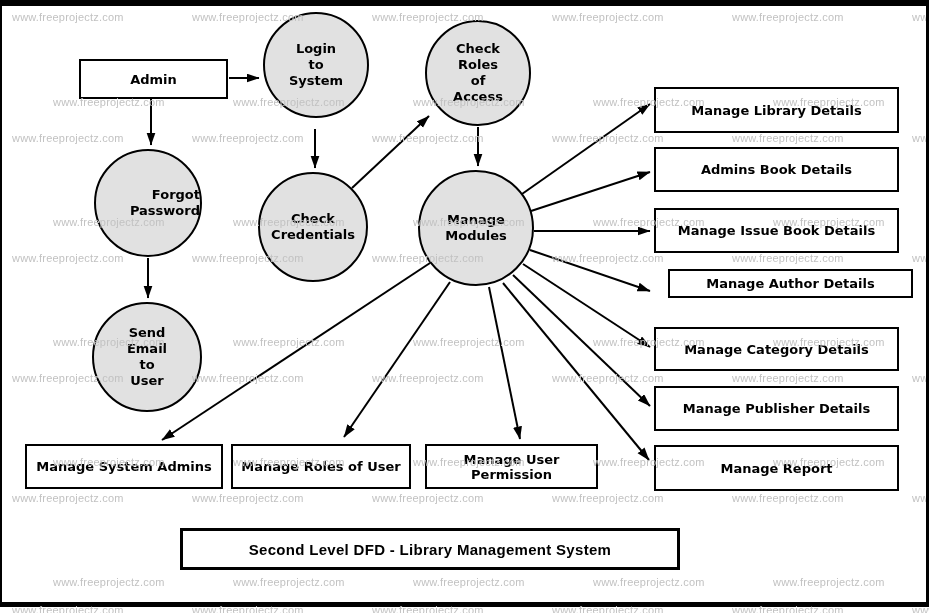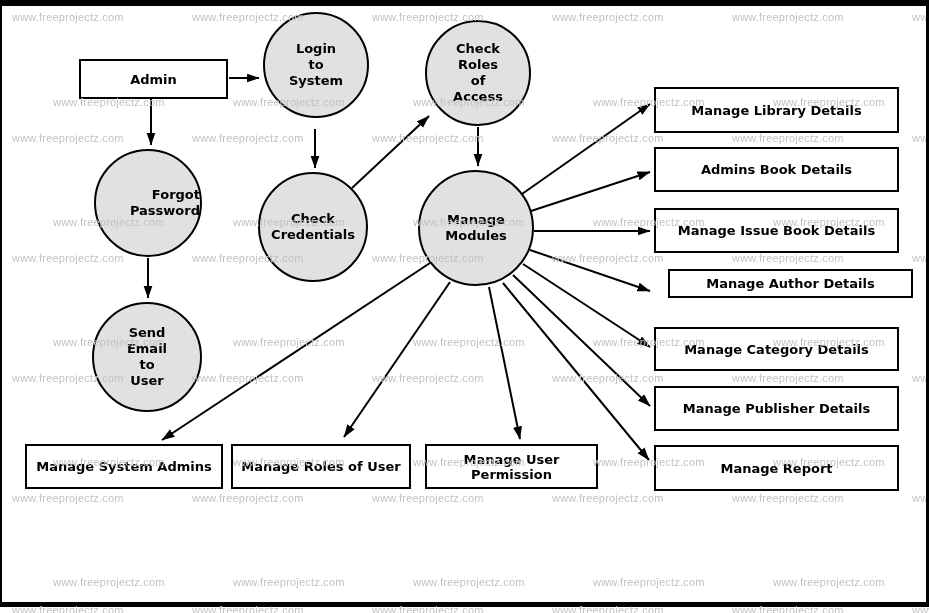--- a/index.html
+++ b/index.html
@@ -119,20 +119,23 @@
       <div class="node store" style="left: 25px; top: 444px; width: 198px; height: 45px;">
         <span>Manage System Admins</span>
       </div>
       <div class="node store" style="left: 231px; top: 444px; width: 180px; height: 45px;">
         <span>Manage Roles of User</span>
       </div>
       <div class="node store" style="left: 425px; top: 444px; width: 173px; height: 45px;">
         <span>Manage User Permission</span>
       </div>
     </div>
+  <div class="title-box">
+    <span>Second Level DFD - Library Management System</span>
+  </div>
   <div class="wm-layer" id="wm-layer">
       <span class="wm" style="left: 12px; top: 11px; color: rgb(194, 194, 194);">www.freeprojectz.com</span>
       <span class="wm" style="left: 192px; top: 11px; color: rgb(194, 194, 194);">www.freeprojectz.com</span>
       <span class="wm" style="left: 372px; top: 11px; color: rgb(194, 194, 194);">www.freeprojectz.com</span>
       <span class="wm" style="left: 552px; top: 11px; color: rgb(194, 194, 194);">www.freeprojectz.com</span>
       <span class="wm" style="left: 732px; top: 11px; color: rgb(194, 194, 194);">www.freeprojectz.com</span>
       <span class="wm" style="left: 912px; top: 11px; color: rgb(194, 194, 194);">www.freeprojectz.com</span>
       <span class="wm" style="left: 53px; top: 96px; color: rgb(194, 194, 194);">www.freeprojectz.com</span>
       <span class="wm" style="left: 233px; top: 96px; color: rgb(194, 194, 194);">www.freeprojectz.com</span>
       <span class="wm" style="left: 413px; top: 96px; color: rgb(194, 194, 194);">www.freeprojectz.com</span>

